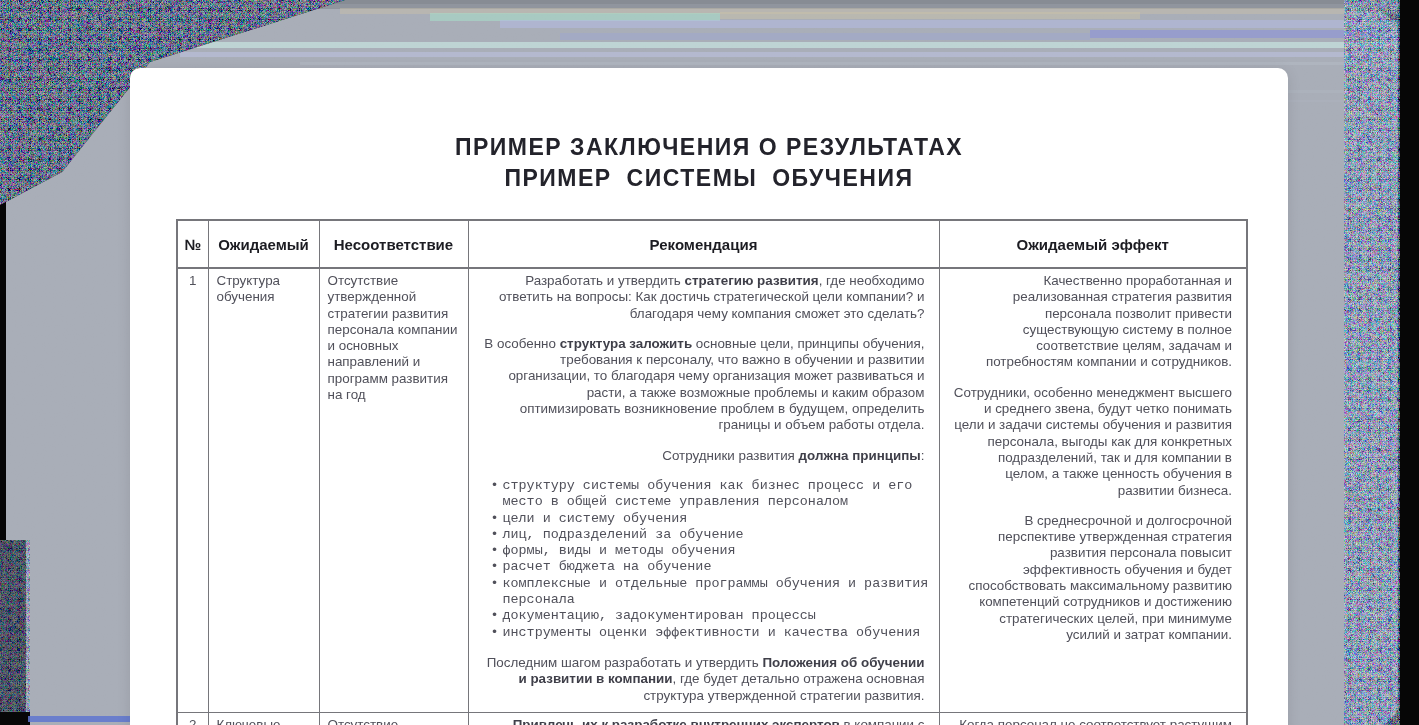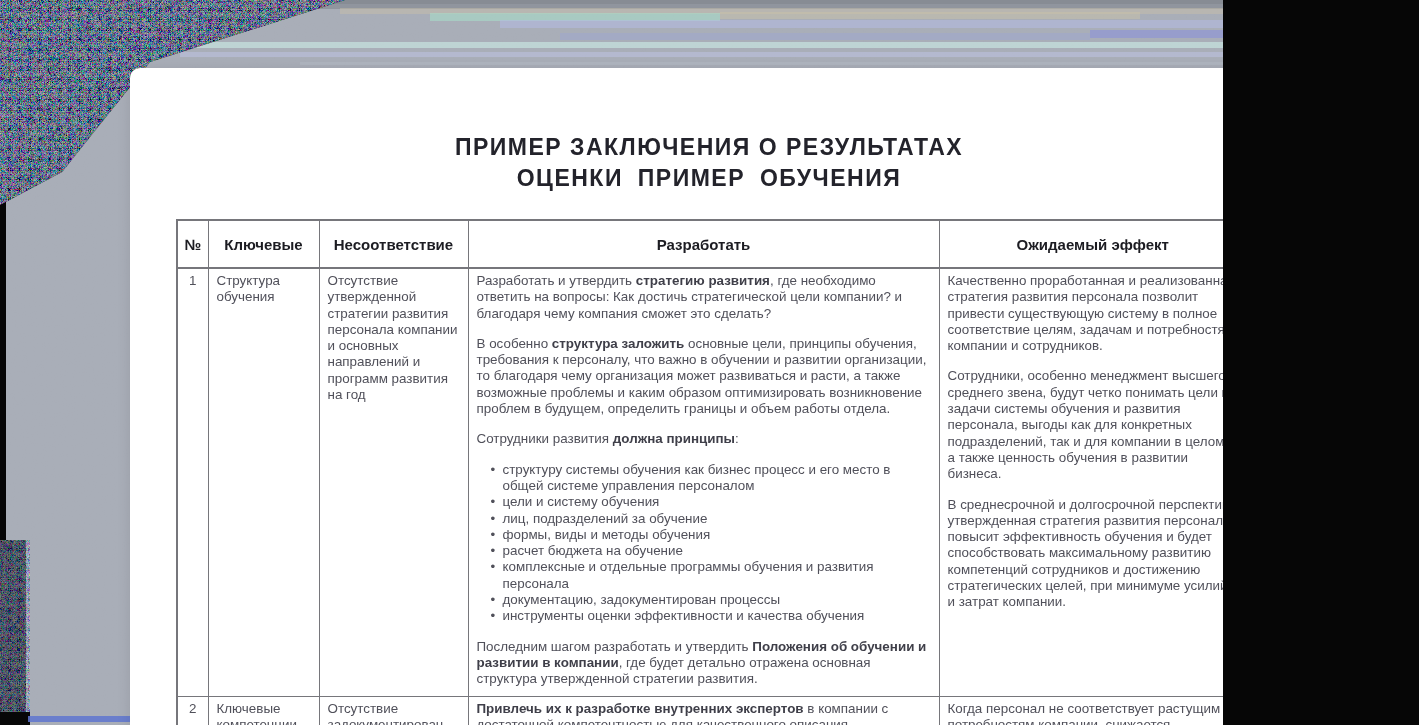--- a/index.html
+++ b/index.html
@@ -1,38 +1,38 @@
 <!DOCTYPE html>
 <html><head>
 <meta charset="utf-8">
 <style>
   html,body{margin:0;padding:0;background:#060606;}
-  #stage{position:relative;width:1223px;height:725px;overflow:hidden;
+  #stage{position:relative;width:1400px;height:725px;overflow:hidden;
          font-family:"Liberation Sans",sans-serif;}
   #backdrop{position:absolute;left:0;top:0;}
 
   .card{position:absolute;left:130px;top:68px;width:1158px;height:760px;
         background:#ffffff;border-radius:10px;box-shadow:0 2px 14px rgba(0,0,0,0.10);}
 
   .title{margin:64px 0 0;text-align:center;font-size:23px;line-height:31px;
          font-weight:600;color:#23232b;letter-spacing:1.5px;}
   .title .t2{word-spacing:7px;}
 
   table.doc{margin:25px 0 0 46px;width:1070px;border-collapse:collapse;
             table-layout:fixed;border:2px solid #76767b;}
   table.doc th,table.doc td{border:1px solid #76767b;vertical-align:top;}
   table.doc th{height:42px;font-size:15px;font-weight:bold;color:#1c1c22;
                text-align:center;vertical-align:middle;padding:2px 4px;
                border-bottom:2px solid #76767b;}
   table.doc td{font-size:13.4px;line-height:16.3px;color:#50505a;
                padding:4px 8px 8px 8px;}
   td.num{text-align:center;padding-left:2px;padding-right:2px;}
-  td p{margin:0 0 14px;}
+  td p{margin:0 6px 14px;text-align:right;}
   td p:last-child{margin-bottom:0;}
-  td ul{margin:0 0 14px;padding:0 0 0 14px;list-style:none;}
+  td ul{margin:0 0 14px;padding:0 0 0 14px;list-style:none;font-family:Liberation Mono, monospace;}
   td li{position:relative;padding-left:12px;}
   td li::before{content:"\2022";position:absolute;left:0;top:0;}
   td b{color:#3f3f49;}
   tbody tr.r2 td{height:170px;}
 </style>
 </head>
 <body>
 
 <div id="stage">
 
@@ -92,37 +92,37 @@
     <g clip-path="url(#leftClip)">
       <rect x="0" y="540" width="30" height="185" filter="url(#speck)" opacity="0.55"></rect>
     </g>
     <rect x="0" y="712" width="30" height="13" fill="#070707"></rect>
     <rect x="28" y="716" width="362" height="6" fill="#5f76cf" opacity="0.85"></rect>
   </svg>
 
   <div class="card">
     <h1 class="title">
       <span class="t1">ПРИМЕР ЗАКЛЮЧЕНИЯ О РЕЗУЛЬТАТАХ</span><br>
-      <span class="t2">ОЦЕНКИ ПРИМЕР ОБУЧЕНИЯ</span>
+      <span class="t2">ПРИМЕР СИСТЕМЫ ОБУЧЕНИЯ</span>
     </h1>
 
     <table class="doc">
       <colgroup>
         <col style="width:31px">
           <col style="width:111px">
           <col style="width:149px">
         <col style="width:471px">
           <col style="width:308px">
       </colgroup>
       <thead>
         <tr>
           <th>№</th>
-          <th>Ключевые</th>
+          <th>Ожидаемый</th>
           <th>Несоответствие</th>
-          <th>Разработать</th>
+          <th>Рекомендация</th>
           <th>Ожидаемый эффект</th>
         </tr>
       </thead>
       <tbody id="tbody">
           <tr>
             <td class="num">1</td>
             <td>Структура обучения</td>
             <td>Отсутствие утвержденной стратегии развития персонала компании и основных направлений и программ развития на год</td>
             <td>
               <p><span>Разработать и утвердить </span><b>стратегию развития</b><span>, где необходимо ответить на вопросы: Как достичь стратегической цели компании? и благодаря чему компания сможет это сделать?</span></p>

